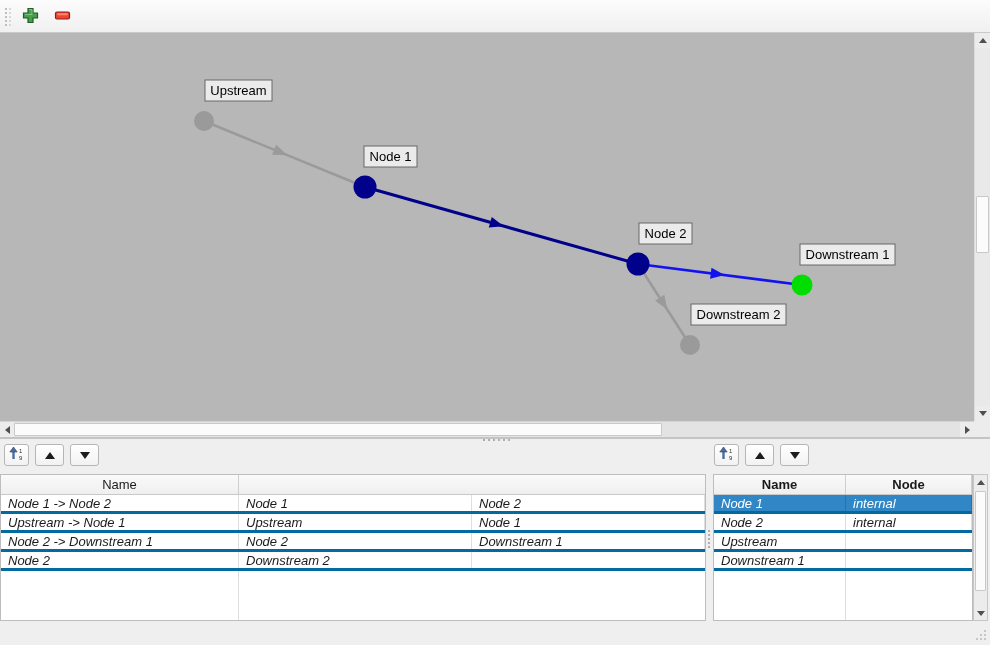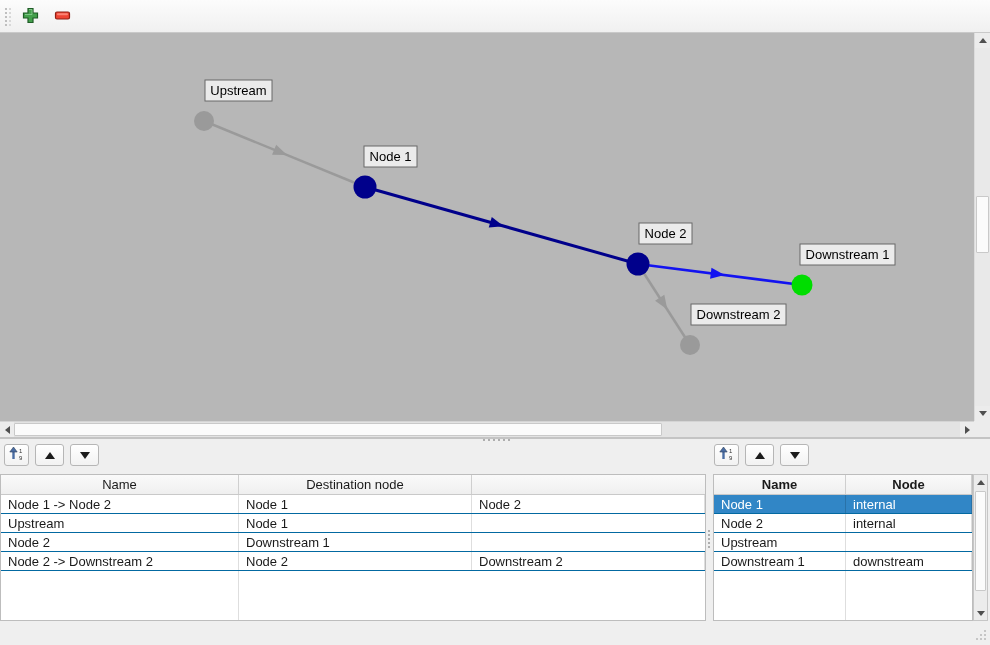--- a/index.html
+++ b/index.html
@@ -59,21 +59,21 @@
   .gtable { position: absolute; top: 474px; background: #ffffff; border: 1px solid #bdbdbd;
     display: flex; flex-direction: column; font-size: 13px; color: #1a1a1a; overflow: hidden; }
   .edge-table { left: 0; width: 706px; height: 147px; }
   .node-table { left: 713px; width: 260px; height: 147px; }
   .tr { display: grid; text-align: right; }
   .edge-table .tr { grid-template-columns: 238px 233px 1fr; }
   .node-table .tr { grid-template-columns: 132px 1fr; }
   .tr.head { height: 20px; background: linear-gradient(#fafafa, #efefef); border-bottom: 1px solid #c9c9c9; }
   .tr.head .td { display: flex; align-items: center; justify-content: center; border-right: 1px solid #cfcfcf; }
   .node-table .tr.head .td { font-weight: bold; }
-  .tr.row { height: 19px; border-bottom: 1px solid #0369a1; }
+  .tr.row { height: 19px; border-bottom: 3px solid #0369a1; font-style: italic; }
   .tr.row .td { display: flex; align-items: center; padding-left: 7px; border-right: 1px solid #dedede; overflow: hidden; white-space: nowrap; }
   .tr.row.selected { background: #3186c6; color: #ffffff; }
   .tr.row.selected .td { border-right-color: rgba(0,0,0,0.15); }
   .t-filler { flex: 1; border-right: 1px solid #dedede; width: 238px; }
   .node-table .t-filler { width: 132px; }
 
   
   .nscroll { position: absolute; left: 973px; top: 474px; width: 15px; height: 147px; background: #ececec; border: 1px solid #c6c6c6; }
   .nscroll .sb-btn { width: 13px; height: 14px; left: 0; background: #ececec; }
   .nscroll .sb-thumb { left: 1px; width: 11px; top: 16px; height: 100px; }
@@ -194,37 +194,37 @@
         <div class="p-tri-up"></div>
       </button>
     <button class="p-btn arrow">
         <div class="p-tri-down"></div>
       </button>
   </div>
 
   <div class="gtable edge-table" id="edge-table">
       <div class="tr head">
         <div class="td">Name</div>
-        <div class="td">Destination node</div>
       </div>
       <div class="tr row">
         <div class="td">Node 1 -&gt; Node 2</div>
         <div class="td">Node 1</div>
         <div class="td">Node 2</div>
       </div>
       <div class="tr row">
+        <div class="td">Upstream -&gt; Node 1</div>
         <div class="td">Upstream</div>
         <div class="td">Node 1</div>
       </div>
       <div class="tr row">
+        <div class="td">Node 2 -&gt; Downstream 1</div>
         <div class="td">Node 2</div>
         <div class="td">Downstream 1</div>
       </div>
       <div class="tr row">
-        <div class="td">Node 2 -&gt; Downstream 2</div>
         <div class="td">Node 2</div>
         <div class="td">Downstream 2</div>
       </div>
       <div class="t-filler"></div>
     </div>
 
   <div class="gtable node-table" id="node-table">
       <div class="tr head">
         <div class="td">Name</div>
         <div class="td">Node</div>
@@ -235,21 +235,20 @@
       </div>
       <div class="tr row">
         <div class="td">Node 2</div>
         <div class="td">internal</div>
       </div>
       <div class="tr row">
         <div class="td">Upstream</div>
       </div>
       <div class="tr row">
         <div class="td">Downstream 1</div>
-        <div class="td">downstream</div>
       </div>
       <div class="t-filler"></div>
     </div>
 
   <div class="nscroll">
     <div class="sb-btn" style="top:0;">
         <div class="tri tri-up"></div>
       </div>
     <div class="sb-thumb"></div>
     <div class="sb-btn" style="bottom:0;">

